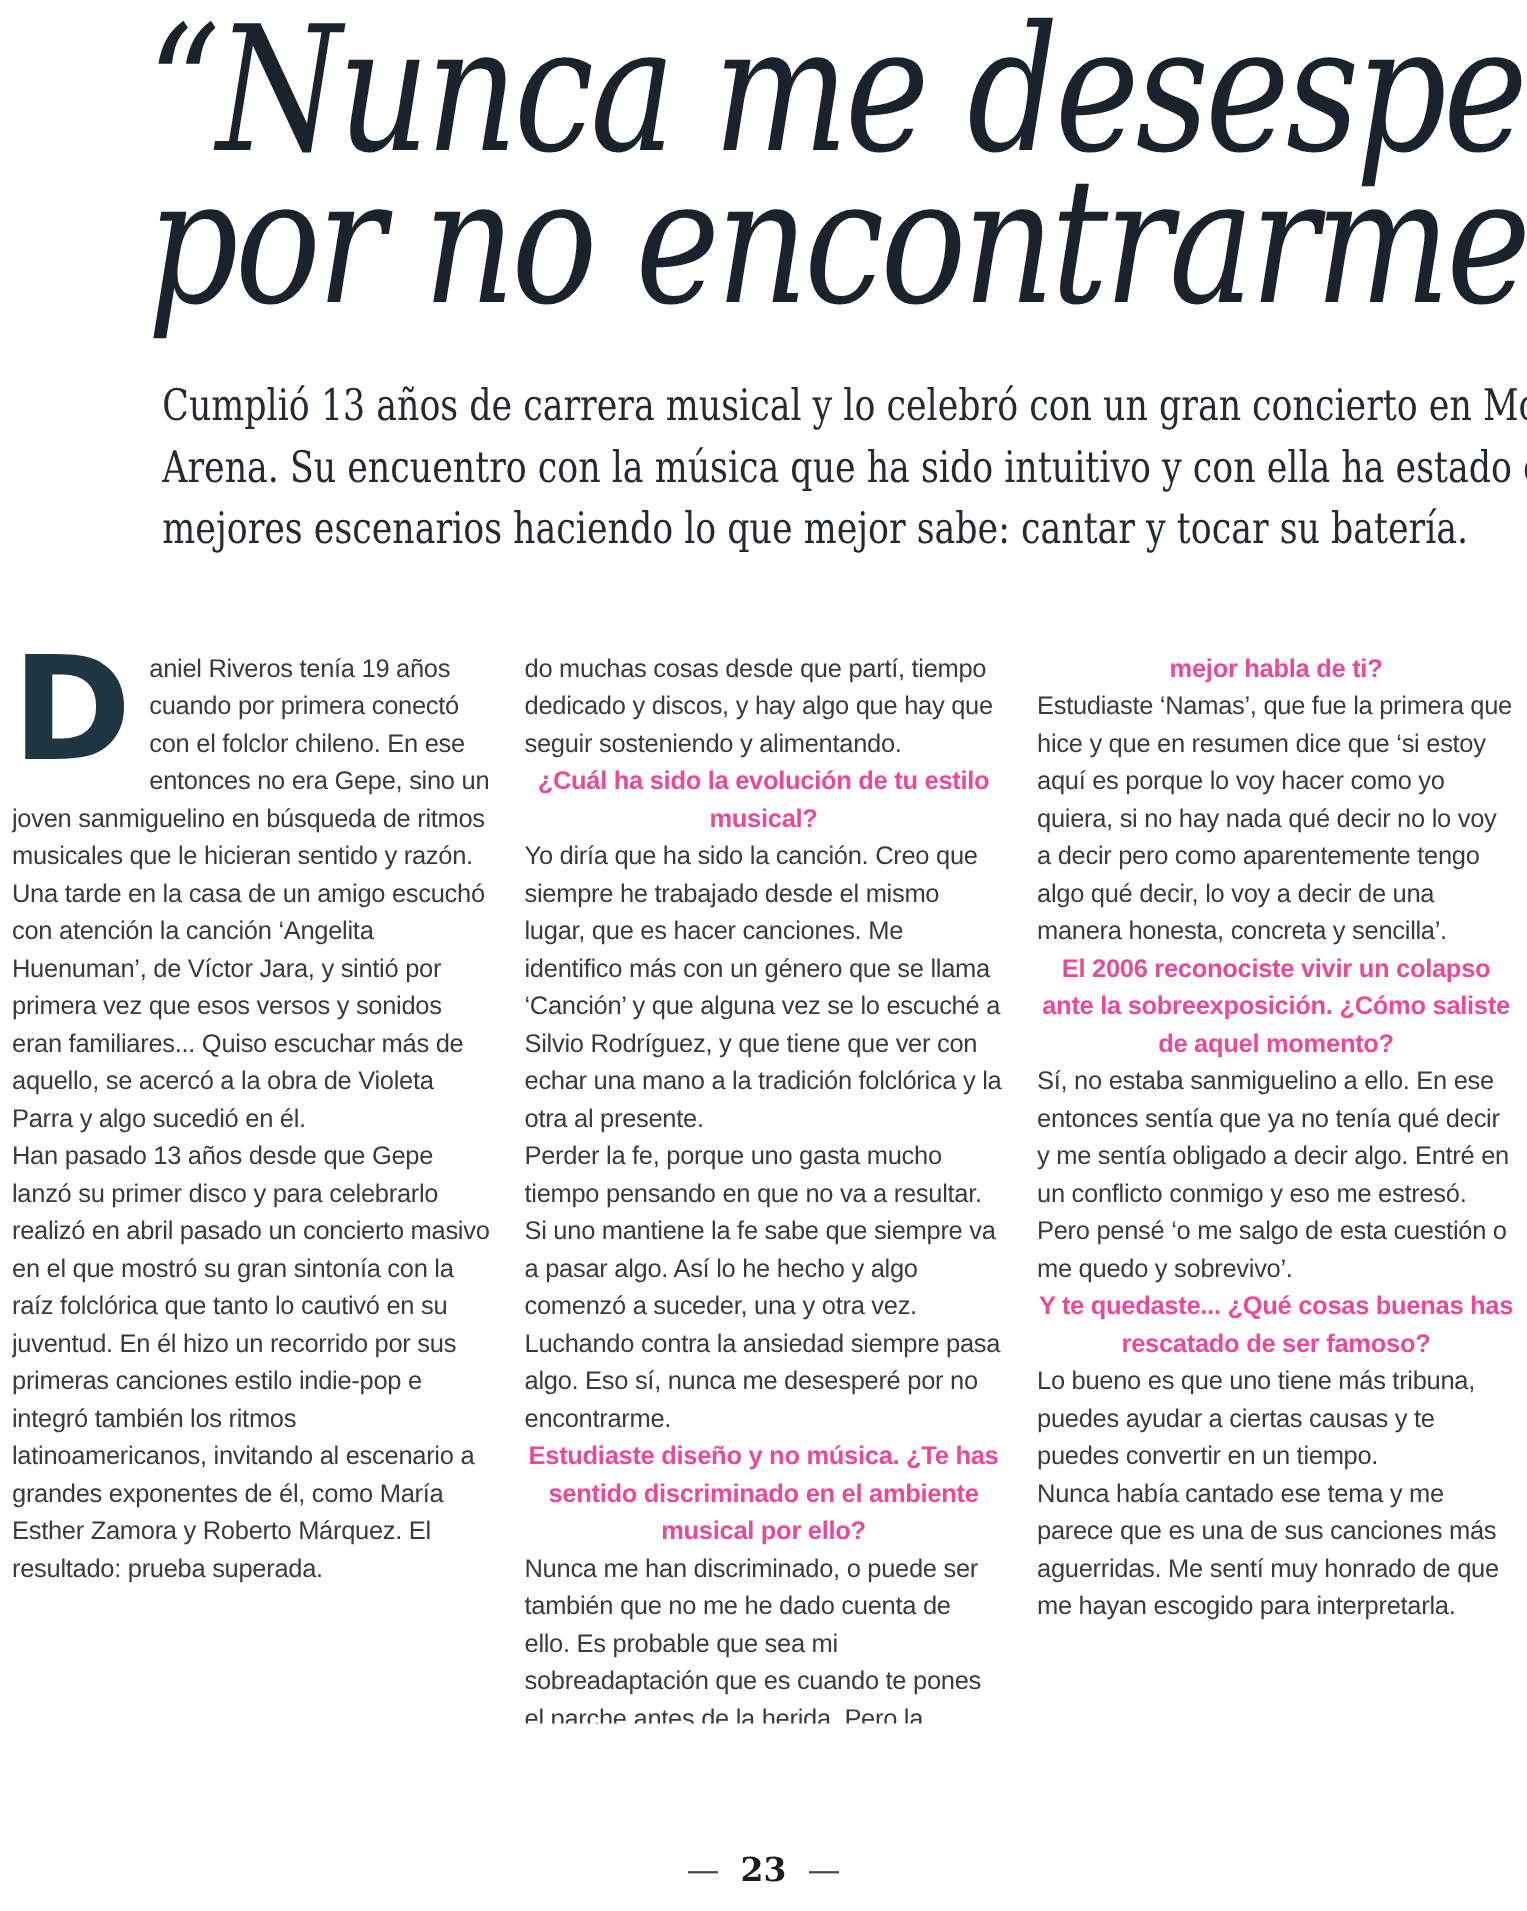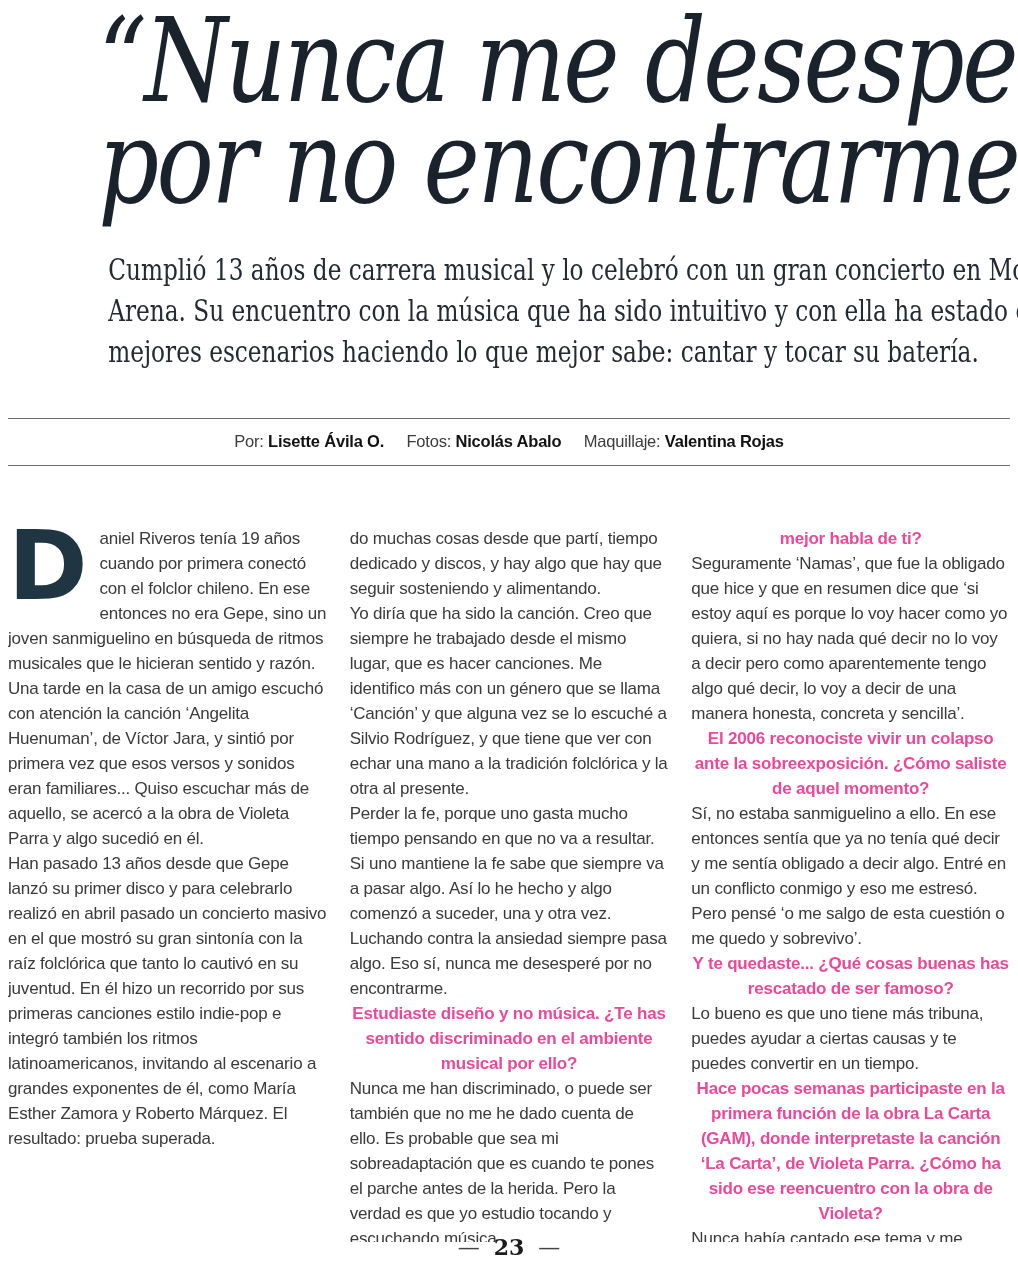--- a/index.html
+++ b/index.html
@@ -123,62 +123,48 @@
     <span class="headline-line">“Nunca me desesperé</span>
     <span class="headline-line">por no encontrarme”</span>
   </h1>
 
   <div class="subtitle">
     <span class="subtitle-line">Cumplió 13 años de carrera musical y lo celebró con un gran concierto en Movistar</span>
     <span class="subtitle-line">Arena. Su encuentro con la música que ha sido intuitivo y con ella ha estado en los</span>
     <span class="subtitle-line">mejores escenarios haciendo lo que mejor sabe: cantar y tocar su batería.</span>
   </div>
 
-  <div class="byline">
-    <span class="credit">
-      <span class="credit-label">Por:</span>
-      <span class="credit-name">Lisette Ávila O.</span>
-    </span>
-    <span class="credit">
-      <span class="credit-label">Fotos:</span>
-      <span class="credit-name">Nicolás Abalo</span>
-    </span>
-    <span class="credit">
-      <span class="credit-label">Maquillaje:</span>
-      <span class="credit-name">Valentina Rojas</span>
-    </span>
-  </div>
 
   <div class="columns">
 
     <div class="col">
       <p class="body-p">
         <span class="dropcap">D</span><span>aniel Riveros tenía 19 años cuando por primera conectó con el folclor chileno. En ese entonces no era Gepe, sino un joven sanmiguelino en búsqueda de ritmos musicales que le hicieran sentido y razón. Una tarde en la casa de un amigo escuchó con atención la canción ‘Angelita Huenuman’, de Víctor Jara, y sintió por primera vez que esos versos y sonidos eran familiares... Quiso escuchar más de aquello, se acercó a la obra de Violeta Parra y algo sucedió en él.</span>
       </p>
       <p class="body-p">Han pasado 13 años desde que Gepe lanzó su primer disco y para celebrarlo realizó en abril pasado un concierto masivo en el que mostró su gran sintonía con la raíz folclórica que tanto lo cautivó en su juventud. En él hizo un recorrido por sus primeras canciones estilo indie-pop e integró también los ritmos latinoamericanos, invitando al escenario a grandes exponentes de él, como María Esther Zamora y Roberto Márquez. El resultado: prueba superada.</p>
 
     </div>
 
     <div class="col">
       <p class="body-p">do muchas cosas desde que partí, tiempo dedicado y discos, y hay algo que hay que seguir sosteniendo y alimentando.</p>
+      <p class="body-q">¿Cuál ha sido la evolución de tu estilo musical?</p>
       <p class="body-p">Yo diría que ha sido la canción. Creo que siempre he trabajado desde el mismo lugar, que es hacer canciones. Me identifico más con un género que se llama ‘Canción’ y que alguna vez se lo escuché a Silvio Rodríguez, y que tiene que ver con echar una mano a la tradición folclórica y la otra al presente.</p>
       <p class="body-p">Perder la fe, porque uno gasta mucho tiempo pensando en que no va a resultar. Si uno mantiene la fe sabe que siempre va a pasar algo. Así lo he hecho y algo comenzó a suceder, una y otra vez. Luchando contra la ansiedad siempre pasa algo. Eso sí, nunca me desesperé por no encontrarme.</p>
       <p class="body-q">Estudiaste diseño y no música. ¿Te has sentido discriminado en el ambiente musical por ello?</p>
       <p class="body-p">Nunca me han discriminado, o puede ser también que no me he dado cuenta de ello. Es probable que sea mi sobreadaptación que es cuando te pones el parche antes de la herida. Pero la verdad es que yo estudio tocando y escuchando música.</p>
 
     </div>
 
     <div class="col">
       <p class="body-q">mejor habla de ti?</p>
-      <p class="body-p">Seguramente ‘Namas’, que fue la obligado que hice y que en resumen dice que ‘si estoy aquí es porque lo voy hacer como yo quiera, si no hay nada qué decir no lo voy a decir pero como aparentemente tengo algo qué decir, lo voy a decir de una manera honesta, concreta y sencilla’.</p>
+      <p class="body-p">Estudiaste ‘Namas’, que fue la primera que hice y que en resumen dice que ‘si estoy aquí es porque lo voy hacer como yo quiera, si no hay nada qué decir no lo voy a decir pero como aparentemente tengo algo qué decir, lo voy a decir de una manera honesta, concreta y sencilla’.</p>
       <p class="body-q">El 2006 reconociste vivir un colapso ante la sobreexposición. ¿Cómo saliste de aquel momento?</p>
       <p class="body-p">Sí, no estaba sanmiguelino a ello. En ese entonces sentía que ya no tenía qué decir y me sentía obligado a decir algo. Entré en un conflicto conmigo y eso me estresó. Pero pensé ‘o me salgo de esta cuestión o me quedo y sobrevivo’.</p>
       <p class="body-q">Y te quedaste... ¿Qué cosas buenas has rescatado de ser famoso?</p>
       <p class="body-p">Lo bueno es que uno tiene más tribuna, puedes ayudar a ciertas causas y te puedes convertir en un tiempo.</p>
-      <p class="body-q">Hace pocas semanas participaste en la primera función de la obra La Carta (GAM), donde interpretaste la canción ‘La Carta’, de Violeta Parra. ¿Cómo ha sido ese reencuentro con la obra de Violeta?</p>
       <p class="body-p">Nunca había cantado ese tema y me parece que es una de sus canciones más aguerridas. Me sentí muy honrado de que me hayan escogido para interpretarla.</p>
     </div>
 
   </div>
 
   <div class="footer">
     <span class="dash">—</span><span>23</span><span class="dash">—</span>
   </div>
 
 </div>

